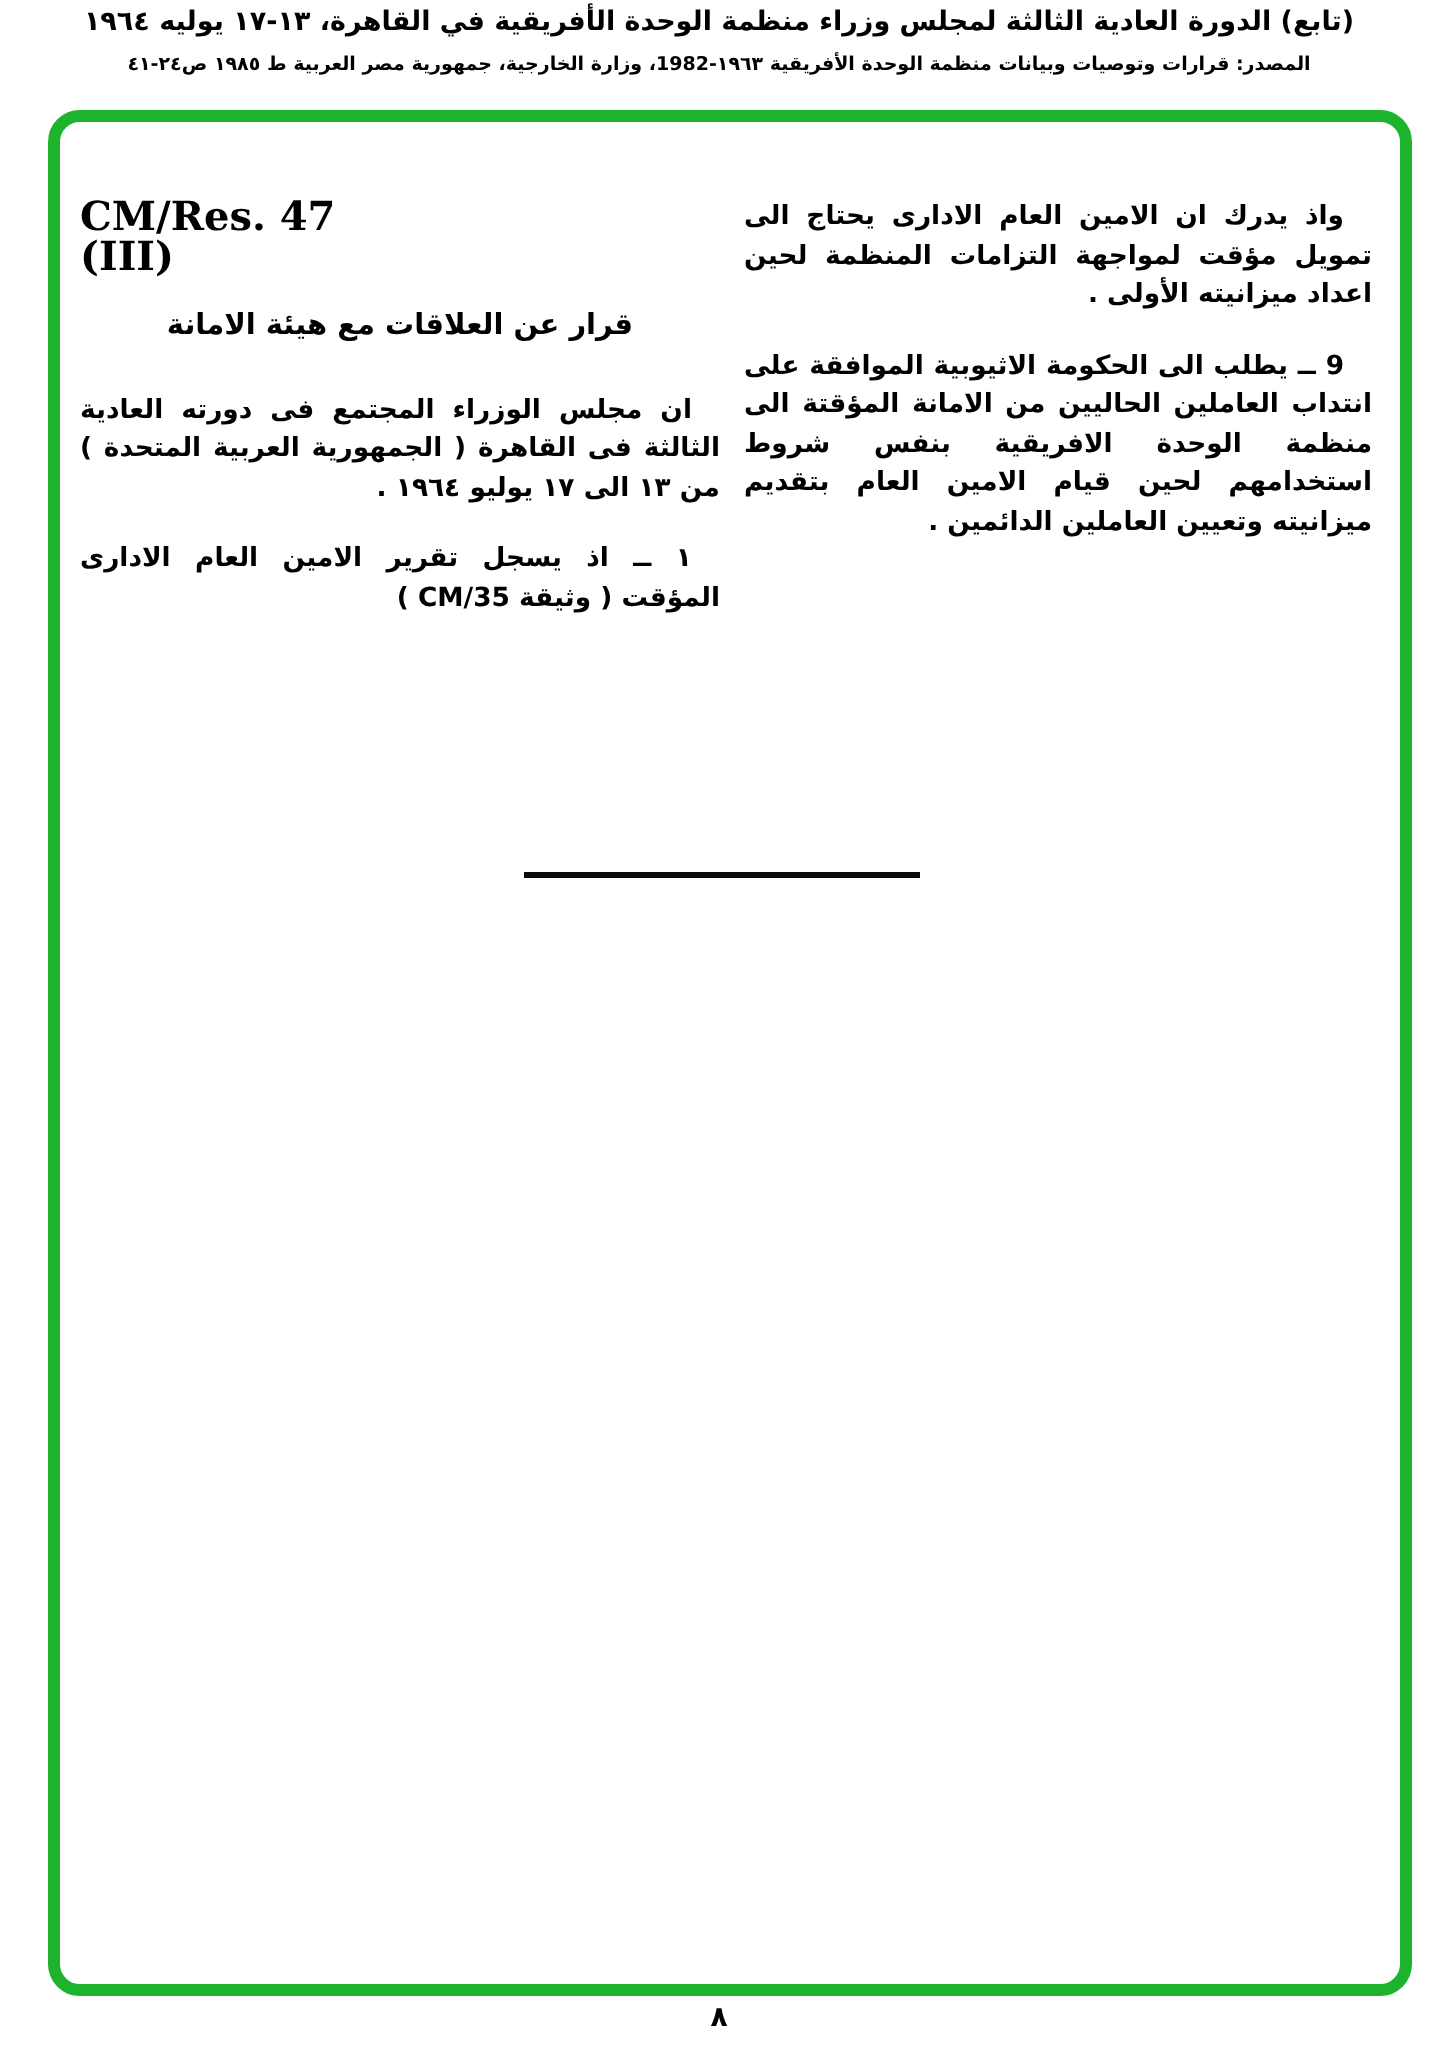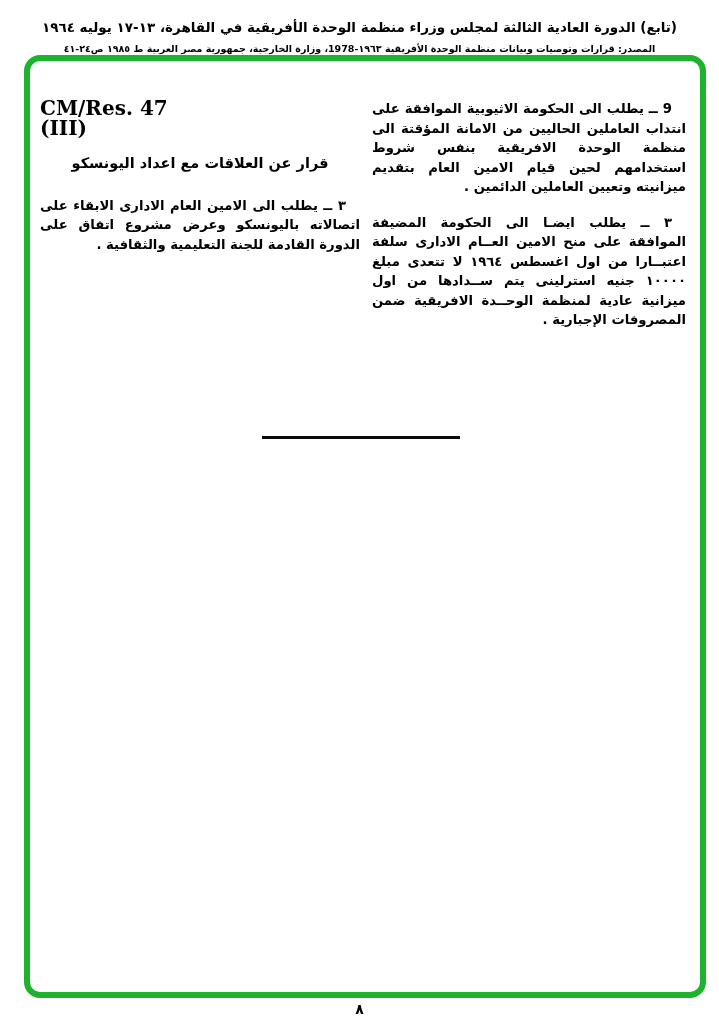--- a/index.html
+++ b/index.html
@@ -18,21 +18,20 @@
     position: absolute;
     top: 3px; left: 0;
     width: 719px;
     text-align: center;
     direction: rtl;
   }
   .hdr-line1 {
     font-size: 13.5px;
     font-weight: bold;
     letter-spacing: 0.2px;
-    margin-top: 16px;
   }
   .hdr-line2 {
     font-size: 9.5px;
     font-weight: bold;
     margin-top: 8px;
   }
 
   
   .green-frame {
     position: absolute;
@@ -100,35 +99,36 @@
     text-align: center;
     font-size: 14px;
     font-weight: bold;
   }
 </style>
 </head>
 <body>
 
 <div class="page-header">
   <div class="hdr-line1">(تابع)  الدورة العادية الثالثة لمجلس وزراء منظمة الوحدة الأفريقية في القاهرة، ١٣-١٧ يوليه ١٩٦٤</div>
-  <div class="hdr-line2">المصدر: قرارات وتوصيات وبيانات منظمة الوحدة الأفريقية ١٩٦٣-1978، وزارة الخارجية، جمهورية مصر العربية ط ١٩٨٥ ص٢٤-٤١</div>
+  <div class="hdr-line2">المصدر: قرارات وتوصيات وبيانات منظمة الوحدة الأفريقية ١٩٦٣-1982، وزارة الخارجية، جمهورية مصر العربية ط ١٩٨٥ ص٢٤-٤١</div>
 </div>
 
 <div class="green-frame">
   <div class="columns">
 
     <div class="col col-right">
+      <p>واذ يدرك ان الامين العام الادارى يحتاج الى تمويل مؤقت لمواجهة التزامات المنظمة لحين اعداد ميزانيته الأولى .</p>
       <p>9 ــ يطلب الى الحكومة الاثيوبية الموافقة على انتداب العاملين الحاليين من الامانة المؤقتة الى منظمة الوحدة الافريقية بنفس شروط استخدامهم لحين قيام الامين العام بتقديم ميزانيته وتعيين العاملين الدائمين .</p>
-      <p>٣ ــ يطلب ايضـا الى الحكومة المضيفة الموافقة على منح الامين العــام الادارى سلفة اعتبــارا من اول اغسطس ١٩٦٤ لا تتعدى مبلغ ١٠٠٠٠ جنيه استرلينى يتم ســدادها من اول ميزانية عادية لمنظمة الوحــدة الافريقية ضمن المصروفات الإجبارية .</p>
     </div>
 
     <div class="col col-left">
       <div class="doc-ref">CM/Res. 47 (III)</div>
-      <div class="res-title">قرار عن العلاقات مع اعداد اليونسكو</div>
-      <p>٣ ــ يطلب الى الامين العام الادارى الابقاء على اتصالاته باليونسكو وعرض مشروع اتفاق على الدورة القادمة للجنة التعليمية والثقافية .</p>
+      <div class="res-title">قرار عن العلاقات مع هيئة الامانة</div>
+      <p>ان مجلس الوزراء المجتمع فى دورته العادية الثالثة فى القاهرة ( الجمهورية العربية المتحدة ) من ١٣ الى ١٧ يوليو ١٩٦٤ .</p>
+      <p>١ ــ اذ يسجل تقرير الامين العام الادارى المؤقت ( وثيقة CM/35 )</p>
     </div>
 
   </div>
 </div>
 
 <div class="divider"></div>
 
 <div class="page-number">٨</div>
 
 </body></html>

